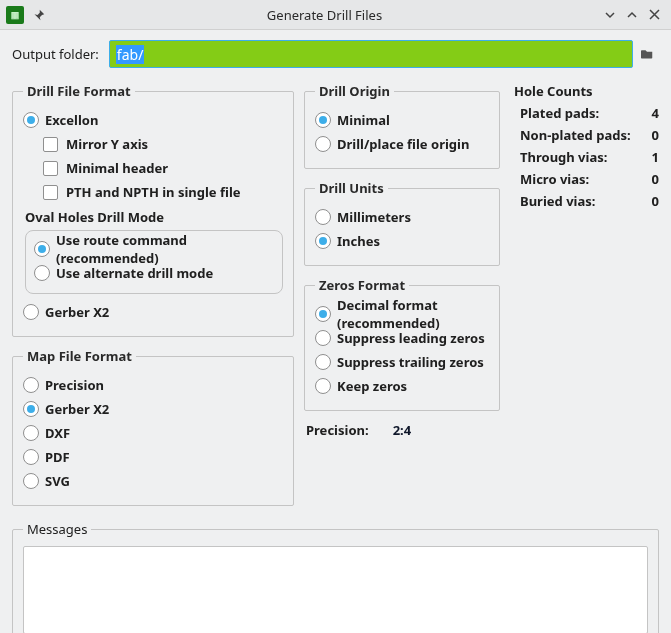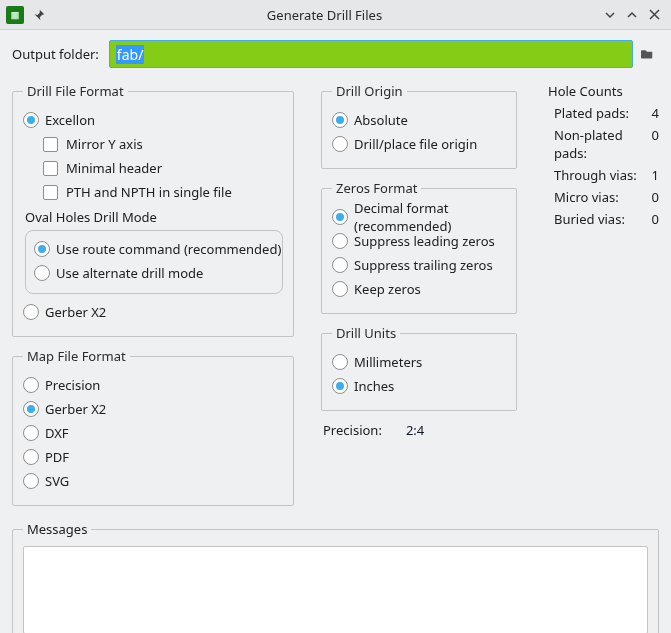--- a/index.html
+++ b/index.html
@@ -85,21 +85,22 @@
     border: none;
     background: transparent;
     margin-left: 2px;
     cursor: pointer;
     display: flex; align-items: center; justify-content: center;
   }
 
   
   .cols {
     display: flex;
-    gap: 27px;
+    gap: 10px;
+    font-weight: bold;
   }
   .col { flex: 0 0 auto; }
   .col1 { width: 282px; }
   .col2 { width: 196px; }
   .col3 { flex: 1; padding-left: 4px; }
 
   fieldset.grp {
     border: 1px solid #c4c4c4;
     border-radius: 2px;
     margin: 0 0 10px 0;
@@ -309,57 +310,57 @@
         </div>
       </fieldset>
     </div>
 
     <div class="col col2">
 
       <fieldset class="grp">
         <legend>Drill Origin</legend>
         <div class="opt sel">
           <span class="r"></span>
-          <span>Absolute</span>
+          <span>Minimal</span>
         </div>
         <div class="opt">
           <span class="r"></span>
           <span>Drill/place file origin</span>
         </div>
       </fieldset>
 
       <fieldset class="grp">
+        <legend>Drill Units</legend>
+        <div class="opt">
+          <span class="r"></span>
+          <span>Millimeters</span>
+        </div>
+        <div class="opt sel">
+          <span class="r"></span>
+          <span>Inches</span>
+        </div>
+      </fieldset>
+
+      <fieldset class="grp">
         <legend>Zeros Format</legend>
         <div class="opt sel">
           <span class="r"></span>
           <span>Decimal format (recommended)</span>
         </div>
         <div class="opt">
           <span class="r"></span>
           <span>Suppress leading zeros</span>
         </div>
         <div class="opt">
           <span class="r"></span>
           <span>Suppress trailing zeros</span>
         </div>
         <div class="opt">
           <span class="r"></span>
           <span>Keep zeros</span>
-        </div>
-      </fieldset>
-
-      <fieldset class="grp">
-        <legend>Drill Units</legend>
-        <div class="opt">
-          <span class="r"></span>
-          <span>Millimeters</span>
-        </div>
-        <div class="opt sel">
-          <span class="r"></span>
-          <span>Inches</span>
         </div>
       </fieldset>
 
       <div class="prec-row">
         <span>Precision:</span>
         <span class="val">2:4</span>
       </div>
     </div>
 
     <div class="col col3">

